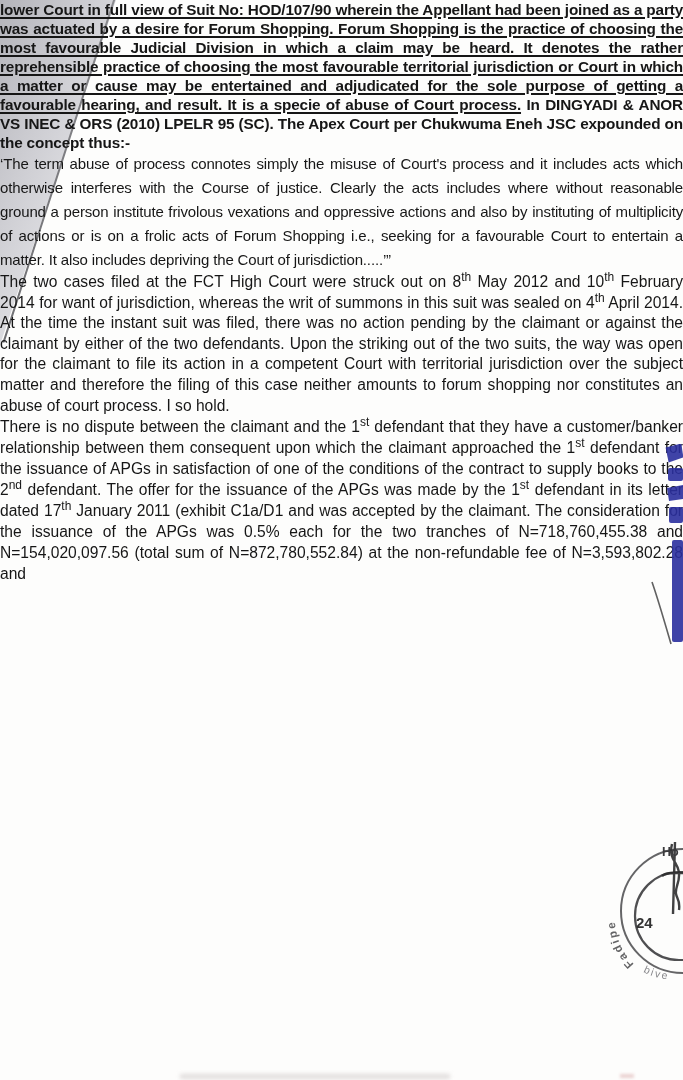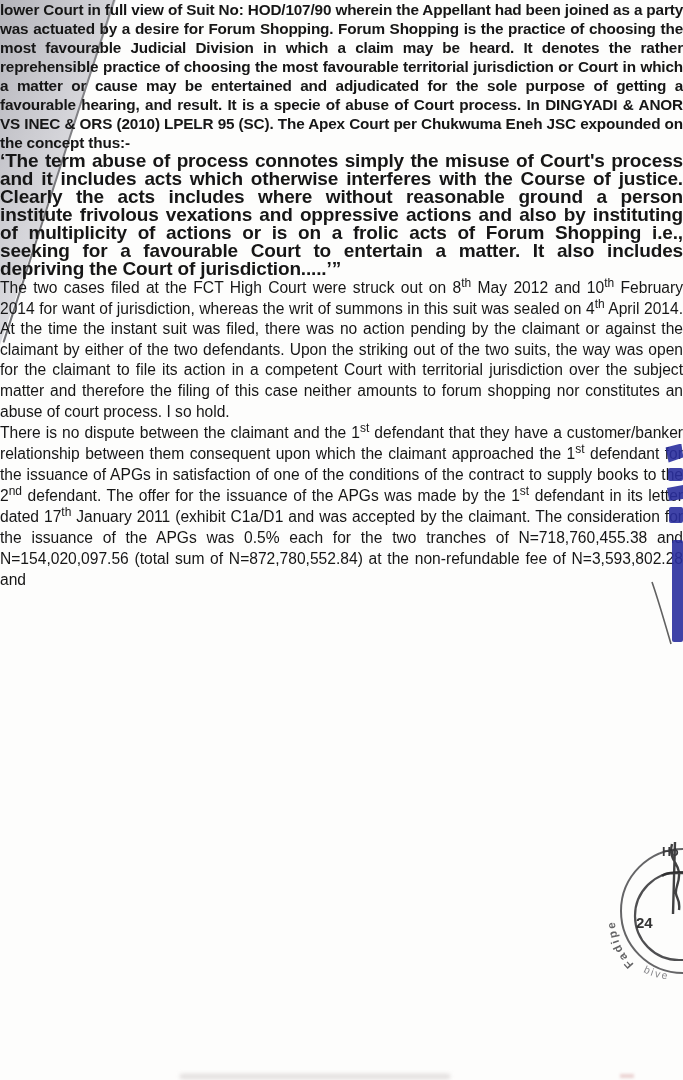--- a/index.html
+++ b/index.html
@@ -24,24 +24,24 @@
     transform: rotate(17.9deg); transform-origin: top left;
     border-radius: 2px;
   }
   .content { position:absolute; top:0; left:0; width:683px; }
   p.para { text-align: justify; margin:0; }
   .p1 {
     margin: 76px 30px 0 68px;
     font-weight: bold; font-size: 15.3px; line-height: 19px;
     letter-spacing: -0.15px;
   }
-  .p1 .u { text-decoration-thickness: 1.6px; text-underline-offset: 2px; }
+  .p1 .u { text-decoration: underline; text-decoration-thickness: 1.6px; text-underline-offset: 2px; }
   .quote {
     margin: 14px 52px 0 62px;
-    font-weight: bold; font-size: 19px; line-height: 18px;
+    font-weight: normal; font-size: 15px; line-height: 24px;
     letter-spacing: -0.15px;
   }
   .p3 { margin: 24px 28px 0 46px; font-size: 15.6px; line-height: 20.6px; }
   .p4 { margin: 28px 24px 0 34px; font-size: 15.6px; line-height: 21px; }
   sup { font-size: 12px; line-height: 0; vertical-align: super; }
   
   .round-stamp { position:absolute; left:588px; top:836px; width:170px; height:170px; }
   
   .blue-stamp { position:absolute; left:650px; top:444px; width:33px; height:205px; }
   

